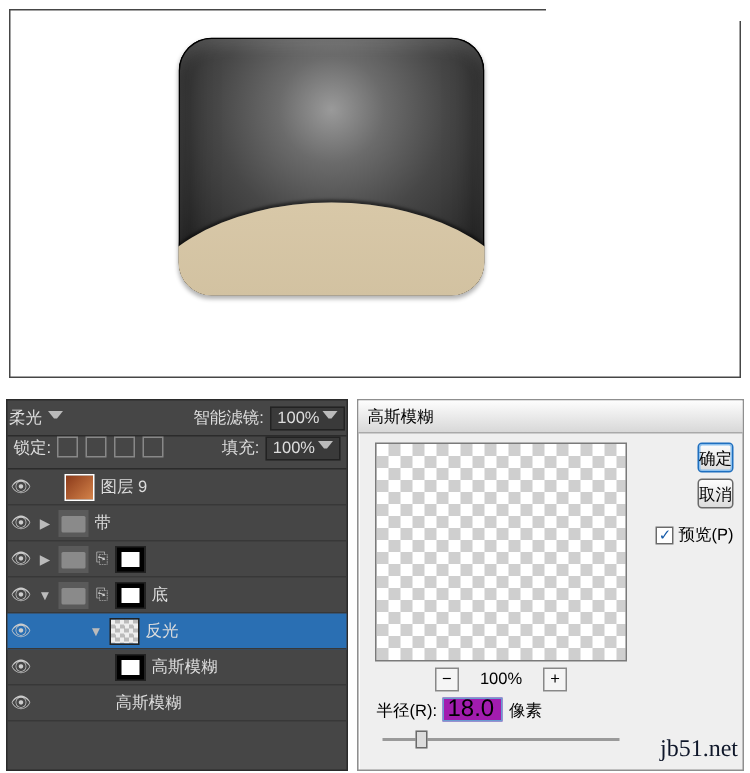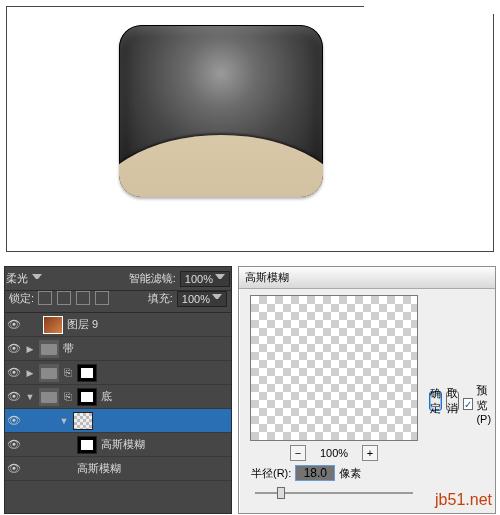--- a/index.html
+++ b/index.html
@@ -44,30 +44,30 @@
   .link{width:10px;font-size:10px;color:#ccc;text-align:center}
   
   .dlg{flex:1;border:1px solid #8f8f8f;background:#efefef;font-size:11px;position:relative;box-shadow:1px 1px 0 #fff inset}
   .dlg-tb{height:22px;background:linear-gradient(180deg,#fdfdfd,#d8d8d8);border-bottom:1px solid #a9a9a9;display:flex;align-items:center;padding:0 6px}
   .dlg-body{display:flex;padding:6px;gap:6px}
   .dlg-left{flex:1}
   .preview{width:168px;height:146px;border:1px solid #7a7a7a;background:repeating-conic-gradient(#cfcfcf 0 25%,#fff 0 50%) 0 0/16px 16px;margin:0 auto}
   .zoom{display:flex;align-items:center;justify-content:center;gap:14px;margin-top:4px}
   .zbtn{width:16px;height:16px;border:1px solid #888;background:#f5f5f5;display:flex;align-items:center;justify-content:center;cursor:pointer}
   .radius{display:flex;align-items:center;gap:4px;margin-top:4px;padding:0 6px}
-  .radius input{width:40px;height:16px;border:1px solid #6b9bd0;background:#737373;font-size:12px;padding:0 2px;text-align:center}
+  .radius input{width:40px;height:16px;border:1px solid #6b9bd0;background:#a21caf;font-size:16px;padding:0 2px;text-align:left}
   .slider{margin:4px 10px 6px;height:16px;position:relative}
   .slider .track{position:absolute;left:0;right:0;top:7px;height:2px;background:#9a9a9a}
   .slider .hdl{position:absolute;left:22px;top:2px;width:8px;height:12px;background:#dcdcdc;border:1px solid #6a6a6a}
-  .dlg-right{width:60px;display:flex;flex-direction:row;gap:4px;align-items:center}
+  .dlg-right{width:60px;display:flex;flex-direction:column;gap:4px;align-items:flex-end}
   .btn{height:20px;border:1px solid #6a6a6a;border-radius:3px;background:linear-gradient(180deg,#fdfdfd,#dcdcdc);display:flex;align-items:center;justify-content:center;cursor:pointer}
   .btn.primary{border-color:#1e6fbf;box-shadow:0 0 0 1px #8cc0ee inset}
   .chk{display:flex;align-items:center;gap:3px;margin-top:6px}
   .chk .box{width:12px;height:12px;border:1px solid #6a6a6a;background:#fff;display:flex;align-items:center;justify-content:center;font-size:10px;color:#1359a8}
-  .wm{position:absolute;right:8px;bottom:6px;font-size:16px;color:#c2410c;font-family:Liberation Sans, sans-serif}
+  .wm{position:absolute;right:8px;bottom:6px;font-size:16px;color:#0f172a;font-family:Liberation Serif, serif}
 </style>
 </head>
 <body>
 
 <div class="canvas-wrap">
   <div class="wallet">
     <div class="body"></div>
     <div class="flap"></div>
   </div>
 </div>
@@ -124,20 +124,21 @@
         <span class="thumb folder"></span>
         <span class="link">⎘</span>
         <span class="thumb mask"></span>
         <span class="lname">底</span>
       </div>
       <div class="lr sel">
         <span class="eye">👁</span>
         <span class="ind2"></span>
         <span class="arrow">▼</span>
         <span class="thumb trans"></span>
+        <span class="lname">反光</span>
       </div>
       <div class="lr">
         <span class="eye">👁</span>
         <span class="ind3"></span>
         <span class="thumb mask"></span>
         <span class="lname">高斯模糊</span>
       </div>
       <div class="lr">
         <span class="eye">👁</span>
         <span class="ind3"></span>

